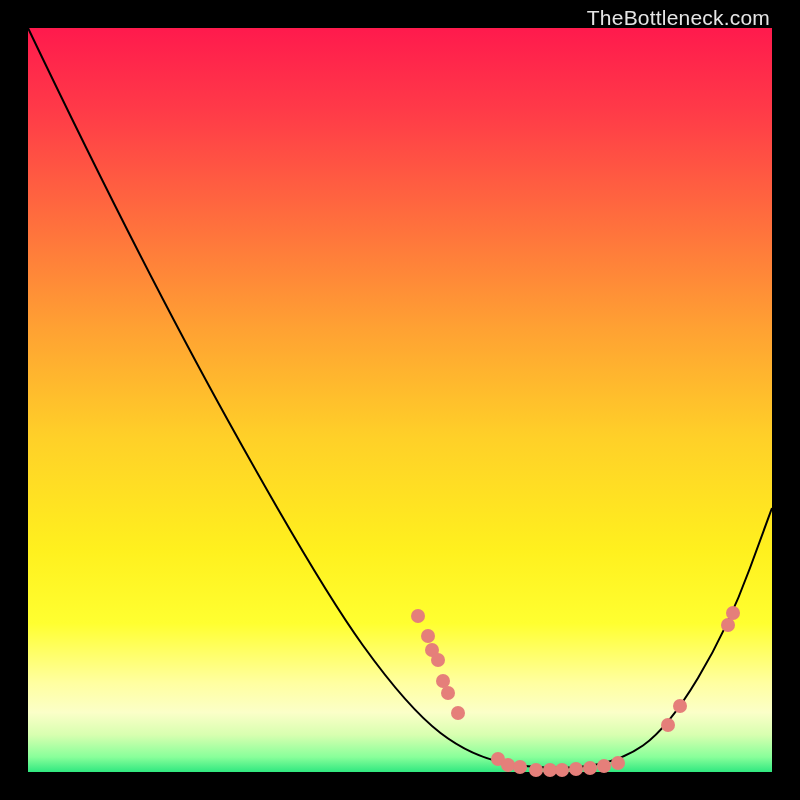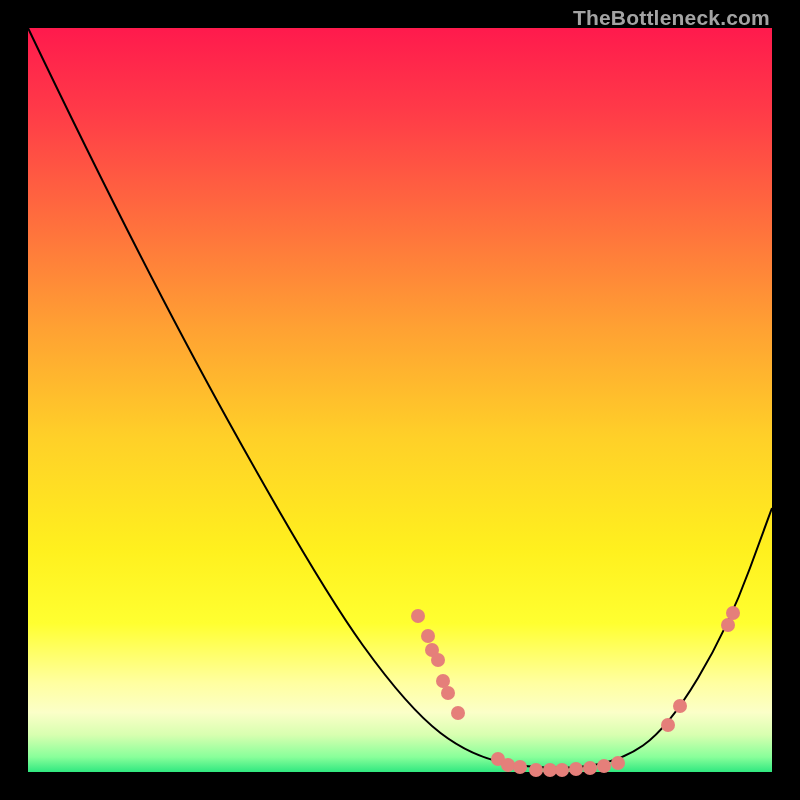--- a/index.html
+++ b/index.html
@@ -30,23 +30,23 @@
       #fbffc8 92%,
       #d8ffb0 95%,
       #88ff9a 98%,
       #30e880 100%
     );
   }
   .attribution {
     position: absolute;
     top: 6px;
     right: 30px;
-    color: #a3a3a3;
+    color: #e5e5e5;
     font-size: 21px;
-    font-weight: 700;
+    font-weight: 400;
     letter-spacing: 0.2px;
   }
   svg.overlay {
     position: absolute;
     left: 28px;
     top: 28px;
     width: 744px;
     height: 744px;
     overflow: visible;
   }

